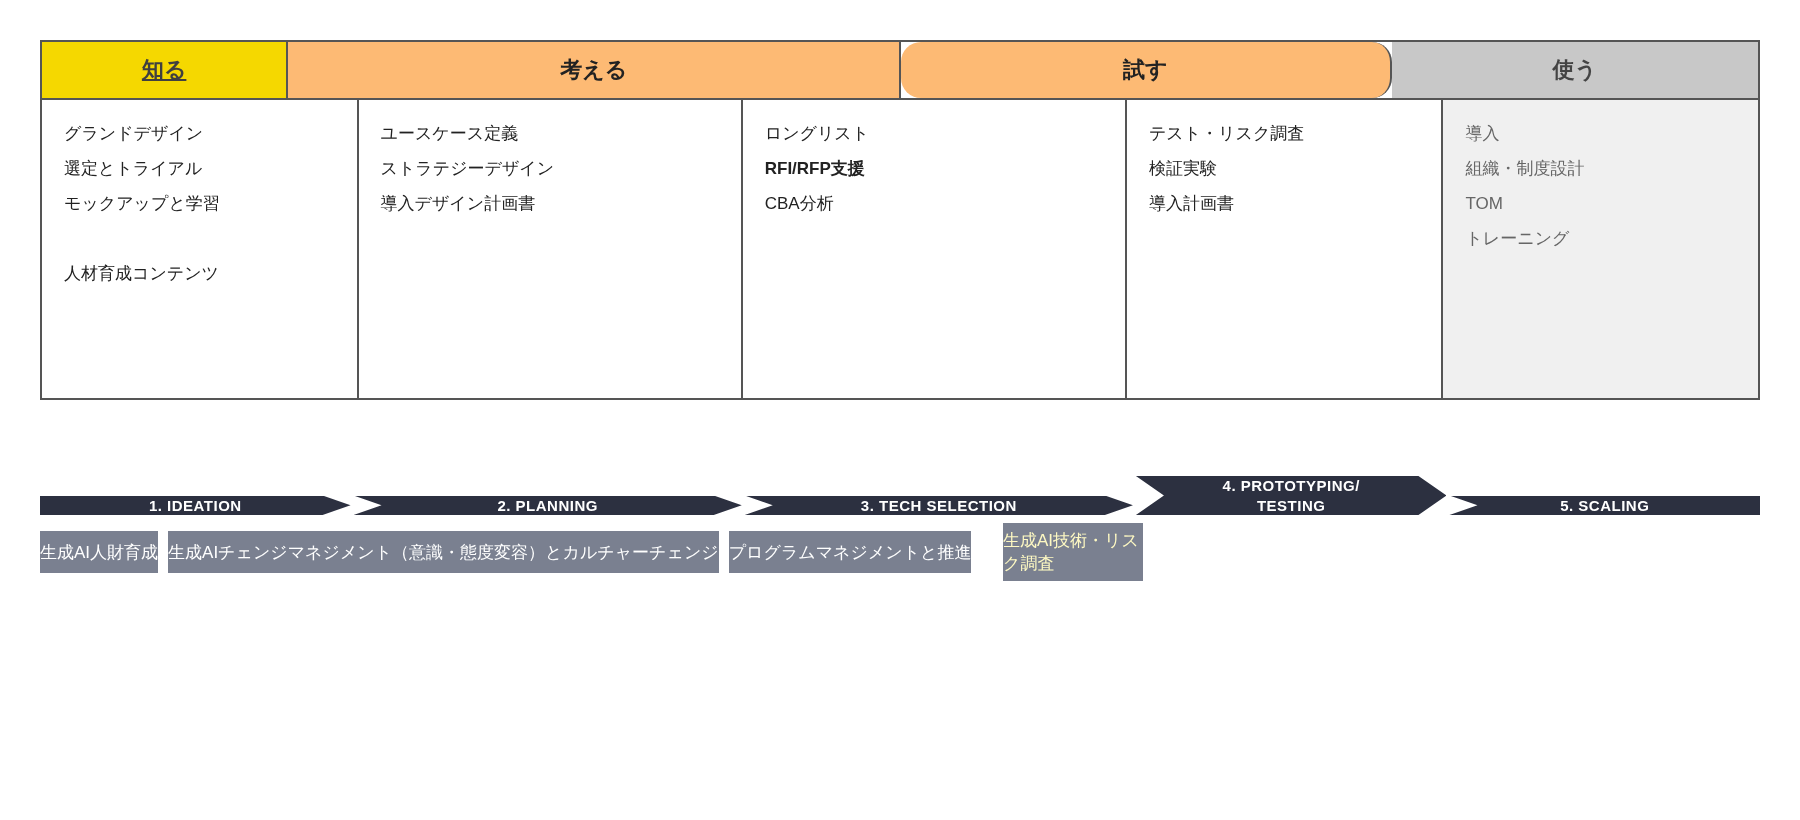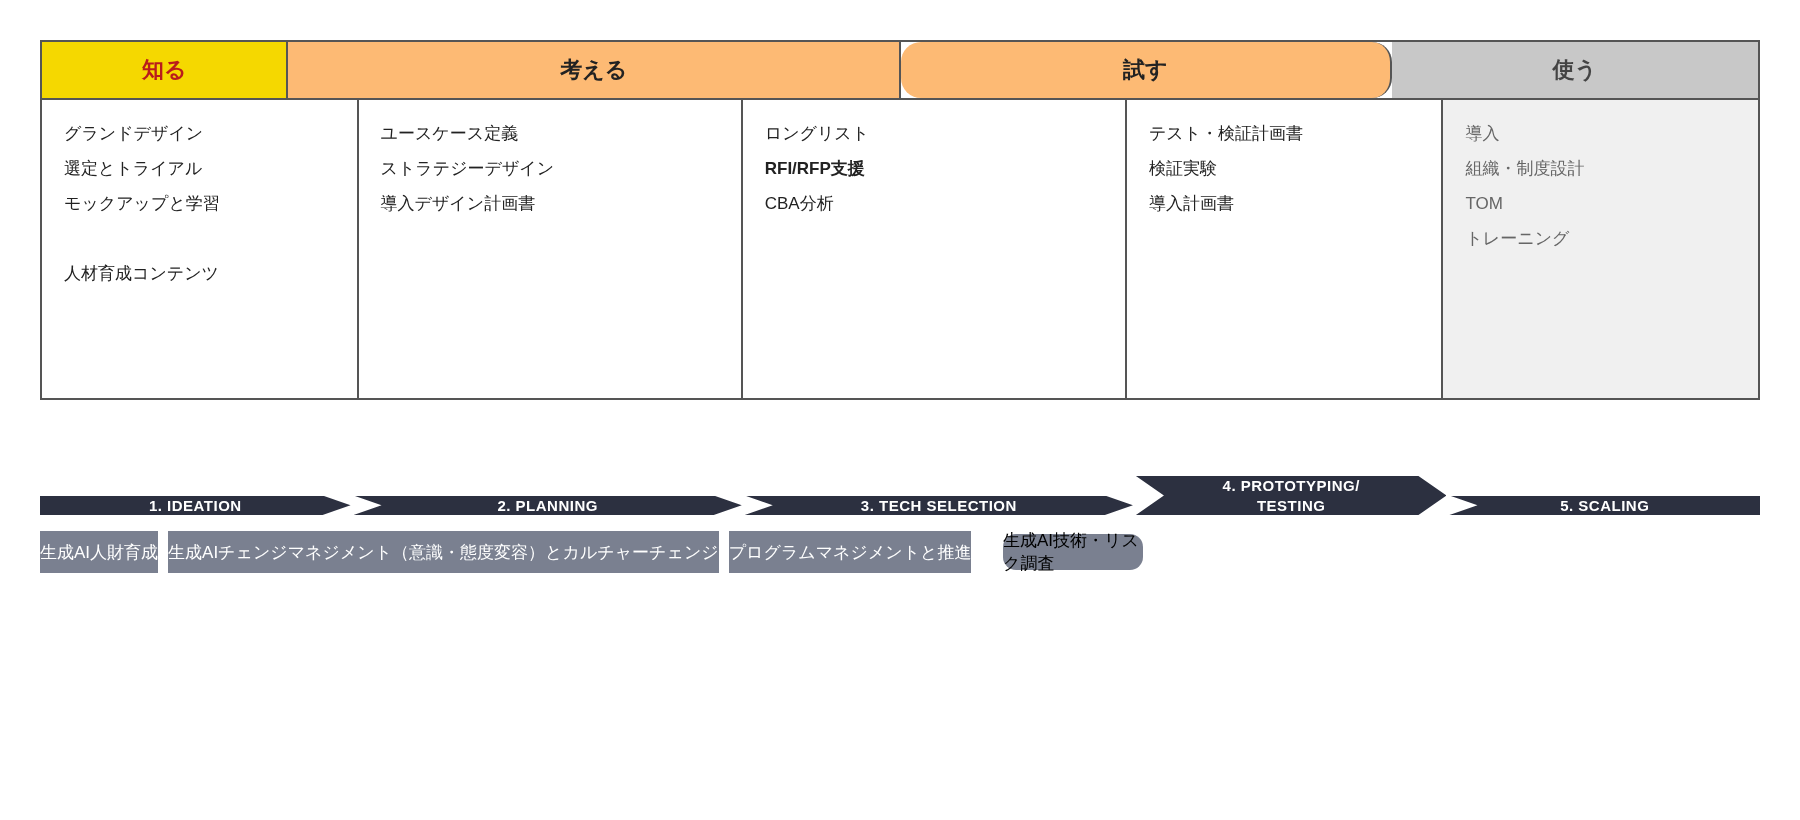--- a/index.html
+++ b/index.html
@@ -27,21 +27,21 @@
     .phase-header-cell {
       display: flex;
       align-items: center;
       justify-content: center;
       font-size: 22px;
       font-weight: 600;
       border-right: 2px solid #555;
     }
     .phase-header-cell:last-child { border-right: none; }
 
-    .phase-header-cell.yellow { background: #f5d800; color: #b91c1c; }
+    .phase-header-cell.yellow { background: #f5d800; color: #404040; text-decoration: underline; }
     .phase-header-cell.light-yellow { background: #fdba74; color: #222; }
     .phase-header-cell.gray { background: #c8c8c8; color: #444; }
 
     
     .content-row {
       display: flex;
       width: 100%;
       border-left: 2px solid #555;
       border-right: 2px solid #555;
       border-bottom: 2px solid #555;
@@ -126,27 +126,26 @@
       display: flex;
       align-items: center;
       justify-content: center;
       font-size: 17px;
       height: 42px;
       flex: 1;
     }
 
     .bar-partial {
       background: #7a8090;
-      color: #000000;
+      color: #fef9c3;
       display: flex;
       align-items: center;
       justify-content: center;
       font-size: 17px;
-      height: 36px;
-      border-radius: 13px;
+      height: 58px;
     }
 
     .bar-row-4 .bar-partial {
       
     }
   </style>
 </head>
 <body>
 
 <div class="main-container">
@@ -182,21 +181,21 @@
       <p>導入デザイン計画書</p>
     </div>
 
     <div class="content-cell" style="flex:1.25;">
       <p>ロングリスト</p>
       <p class="bold-text">RFI/RFP支援</p>
       <p>CBA分析</p>
     </div>
 
     <div class="content-cell" style="flex:1;">
-      <p>テスト・検証計画書</p>
+      <p>テスト・リスク調査</p>
       <p>検証実験</p>
       <p>導入計画書</p>
     </div>
 
     <div class="content-cell gray-bg" style="flex:1;">
       <p>導入</p>
       <p>組織・制度設計</p>
       <p>TOM</p>
       <p>トレーニング</p>
     </div>

